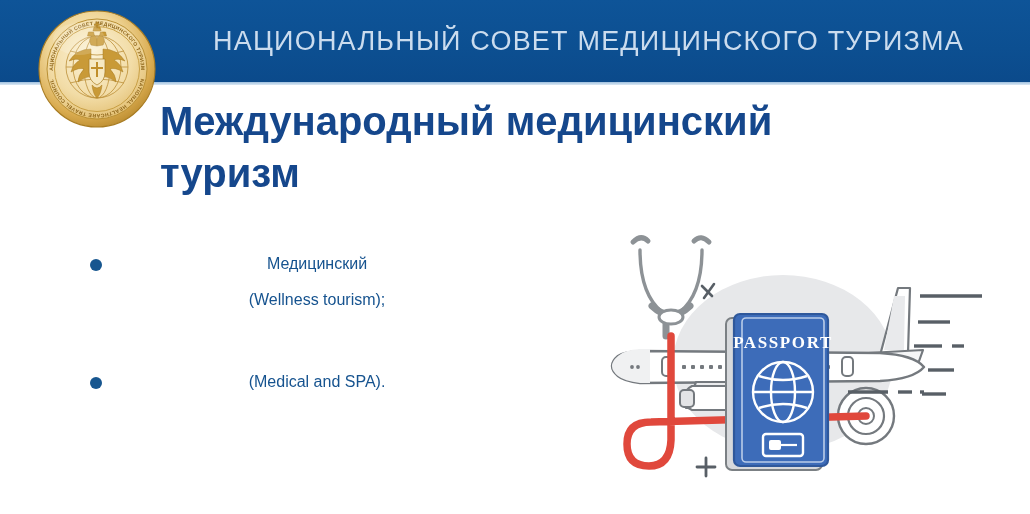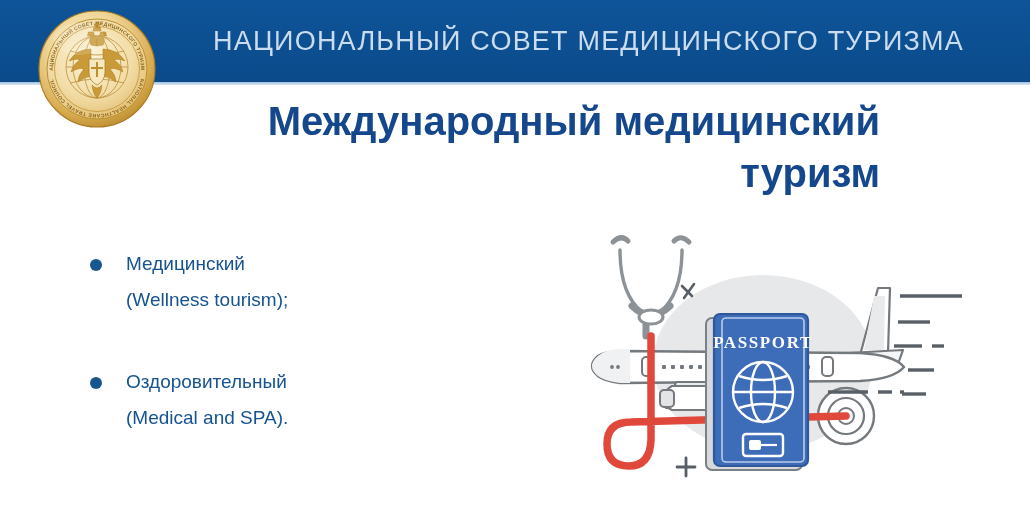--- a/index.html
+++ b/index.html
@@ -56,58 +56,59 @@
     width: 120px;
     height: 120px;
   }
 
   
   .slide-title {
     position: absolute;
     left: 160px;
     top: 95px;
     width: 720px;
-    text-align: right;
+    text-align: left;
     color: #15478c;
     font-size: 40px;
     font-weight: bold;
     line-height: 52px;
   }
 
   
   .bullets {
     position: absolute;
     left: 78px;
     top: 246px;
     width: 430px;
   }
   .bullet-item {
     position: relative;
     padding-left: 48px;
     margin-bottom: 46px;
     color: #16538f;
-    font-size: 19px;
+    font-size: 16px;
     line-height: 36px;
+    text-align: center;
   }
   .bullet-item:last-child { margin-bottom: 0; }
   .bullet-dot {
     position: absolute;
     left: 12px;
     top: 13px;
     width: 12px;
     height: 12px;
     border-radius: 50%;
     background: #17568f;
   }
   .bullet-line { display: block; white-space: nowrap; }
 
   
   .illustration {
     position: absolute;
-    left: 558px;
+    left: 578px;
     top: 218px;
     width: 420px;
     height: 272px;
   }
 </style>
 </head>
 <body>
 
 <div id="slide">
 
@@ -185,21 +186,20 @@
   <div class="bullets">
 
     <div class="bullet-item">
       <span class="bullet-dot"></span>
       <span class="bullet-line">Медицинский</span>
       <span class="bullet-line">(Wellness tourism);</span>
     </div>
 
     <div class="bullet-item">
       <span class="bullet-dot"></span>
-      <span class="bullet-line">Оздоровительный</span>
       <span class="bullet-line">(Medical and SPA).</span>
     </div>
 
   </div>
 
   <div class="illustration">
     <svg viewBox="0 0 420 272" width="420" height="272" aria-hidden="true">
 
       <ellipse cx="205" cy="145" rx="110" ry="88" fill="#e7e8ea"></ellipse>
 

